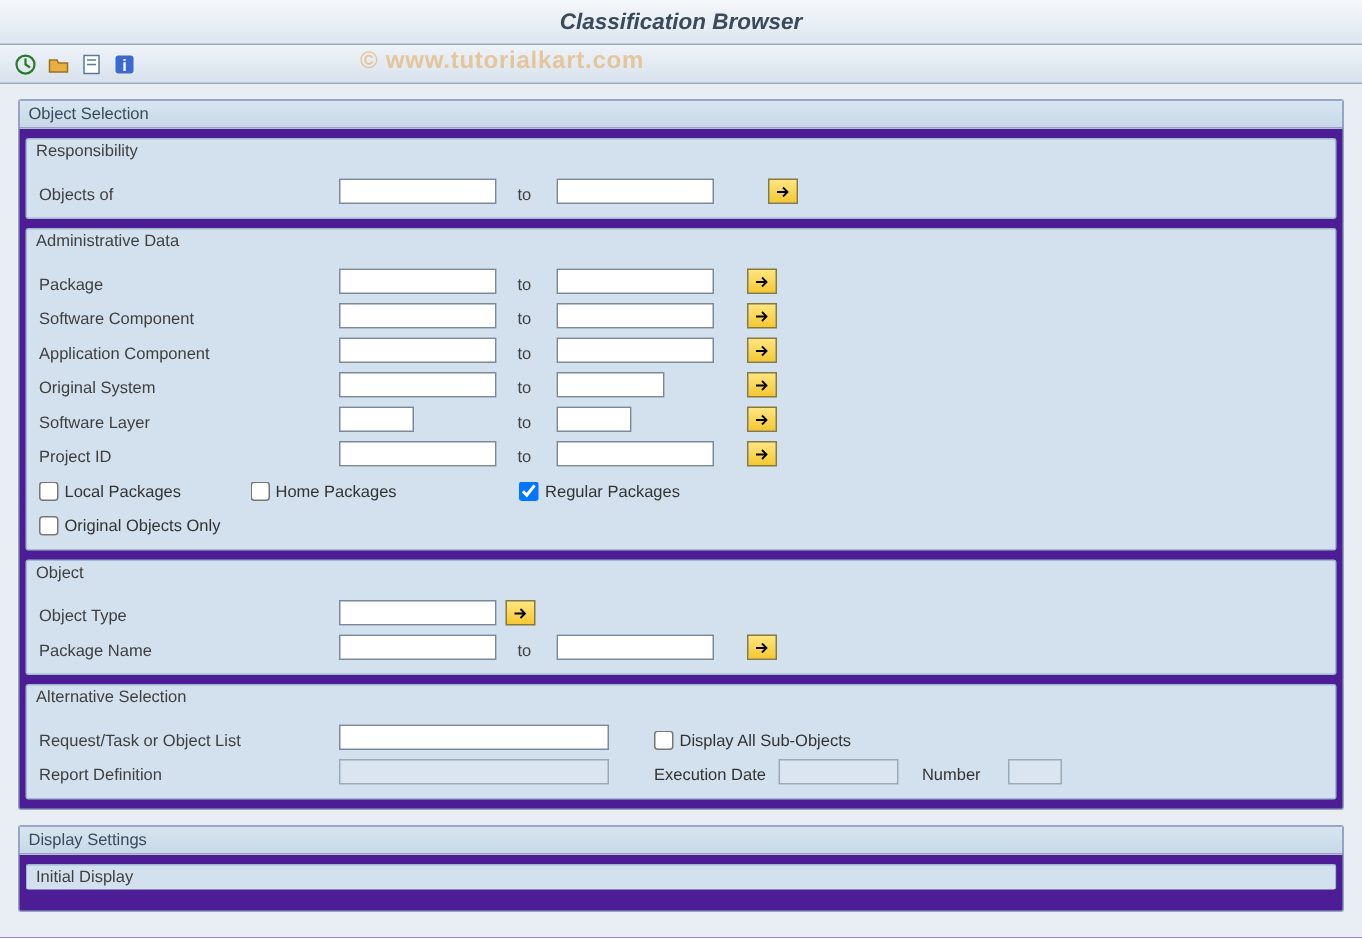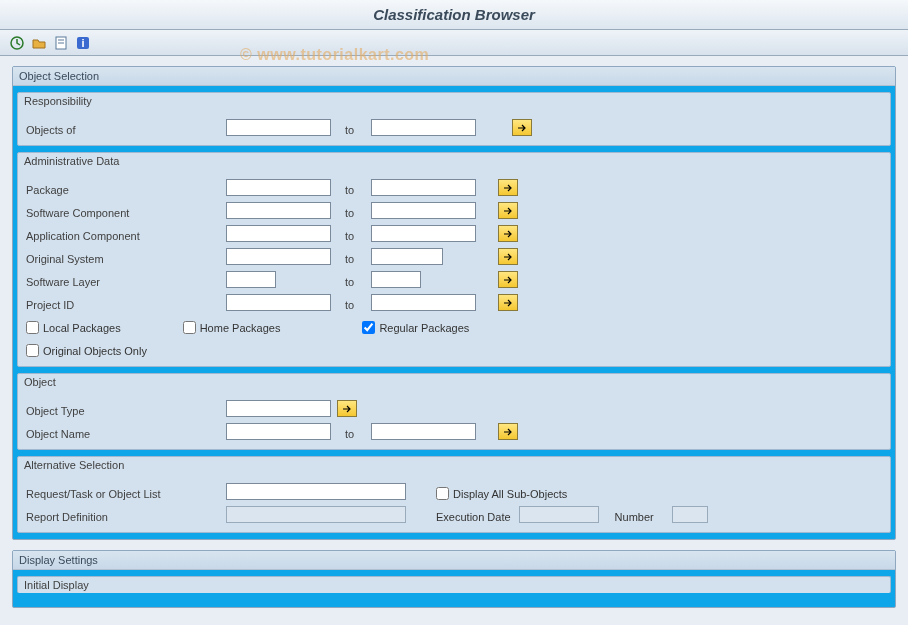--- a/index.html
+++ b/index.html
@@ -3,25 +3,25 @@
 <meta charset="utf-8">
 <style>
   * { box-sizing: border-box; font-family: Arial, Helvetica, sans-serif; }
   body { margin: 0; padding: 0; background: #e8eef4; font-size: 11px; color: #333; width: 908px; }
   
   .title-bar { background: linear-gradient(#f5f8fb, #dde6ef); border-bottom: 1px solid #99aabb; padding: 6px 12px; }
   .title-bar h1 { margin: 0; font-size: 15px; font-style: italic; font-weight: bold; color: #3a4a5a; text-align: center; }
   
   .toolbar { background: linear-gradient(#eef3f8, #d8e2ec); border-bottom: 1px solid #99aabb; padding: 3px 8px; height: 26px; display: flex; align-items: center; gap: 4px; position: relative; }
   .tb-btn { width: 18px; height: 18px; display: inline-flex; align-items: center; justify-content: center; border: 0; background: transparent; cursor: pointer; padding: 0; }
-  .watermark { position: absolute; left: 240px; top: 16px; font-size: 16px; font-weight: bold; color: rgba(228,172,98,0.6); letter-spacing: 0.5px; }
+  .watermark { position: absolute; left: 240px; top: 2px; font-size: 16px; font-weight: bold; color: rgba(228,172,98,0.6); letter-spacing: 0.5px; }
   
   .content { padding: 10px 12px; }
   
-  .groupbox { border: 1px solid #8fa8bf; background: #0ea5e9; margin-bottom: 10px; border-radius: 2px; padding: 0; }
+  .groupbox { border: 1px solid #8fa8bf; background: #4c1d95; margin-bottom: 10px; border-radius: 2px; padding: 0; }
   .groupbox-title { font-size: 11px; color: #3a4a5a; padding: 3px 6px; background: linear-gradient(#d8e5f0, #c8d8e8); border-bottom: 1px solid #b0c0d0; }
   .groupbox-body { padding: 6px 4px; }
   
   .inner-group { border: 1px solid #a0b8d0; background: #d3e1ee; margin-bottom: 6px; border-radius: 2px; }
   .inner-title { font-size: 11px; padding: 2px 6px; color: #404040; }
   .inner-body { padding: 4px 8px 8px 8px; }
   
   .row { display: flex; align-items: flex-end; min-height: 22px; margin: 1px 0; }
   .lbl { width: 200px; color: #404040; }
   .inp { height: 17px; border: 1px solid #7a8a9a; background: #fff; padding: 0 2px; font-size: 11px; }
@@ -172,21 +172,21 @@
                 <svg viewBox="0 0 10 8">
                   <path d="M1 4h6M5 1l3 3-3 3" stroke="#000" stroke-width="1.2" fill="none"></path>
                 </svg>
               </button>
           </div>
           <div class="row">
             <label class="cb-wrap">
               <input type="checkbox" style="">
               <span>Local Packages</span>
             </label>
-            <label class="cb-wrap" style="margin-left:32px">
+            <label class="cb-wrap" style="margin-left:16px">
               <input type="checkbox" style="">
               <span>Home Packages</span>
             </label>
             <label class="cb-wrap" style="margin-left:52px">
               <input type="checkbox" checked="" style="">
               <span>Regular Packages</span>
             </label>
           </div>
           <div class="row">
             <label class="cb-wrap">
@@ -203,21 +203,21 @@
           <div class="row">
             <span class="lbl">Object Type</span>
             <input class="inp inp-md" style="">
             <button class="multi-btn" style="margin-left:6px">
                 <svg viewBox="0 0 10 8">
                   <path d="M1 4h6M5 1l3 3-3 3" stroke="#000" stroke-width="1.2" fill="none"></path>
                 </svg>
               </button>
           </div>
           <div class="row">
-            <span class="lbl">Object Name</span>
+            <span class="lbl">Package Name</span>
             <input class="inp inp-md" style="">
             <span class="to">to</span>
             <input class="inp inp-md" style="">
             <span class="gap"></span>
             <button class="multi-btn">
                 <svg viewBox="0 0 10 8">
                   <path d="M1 4h6M5 1l3 3-3 3" stroke="#000" stroke-width="1.2" fill="none"></path>
                 </svg>
               </button>
           </div>

